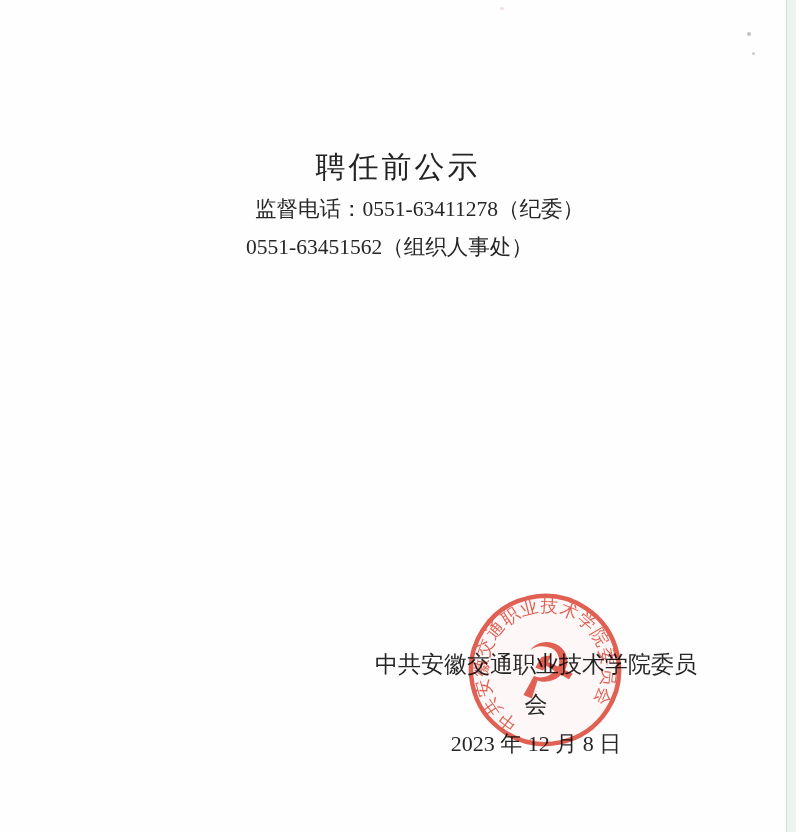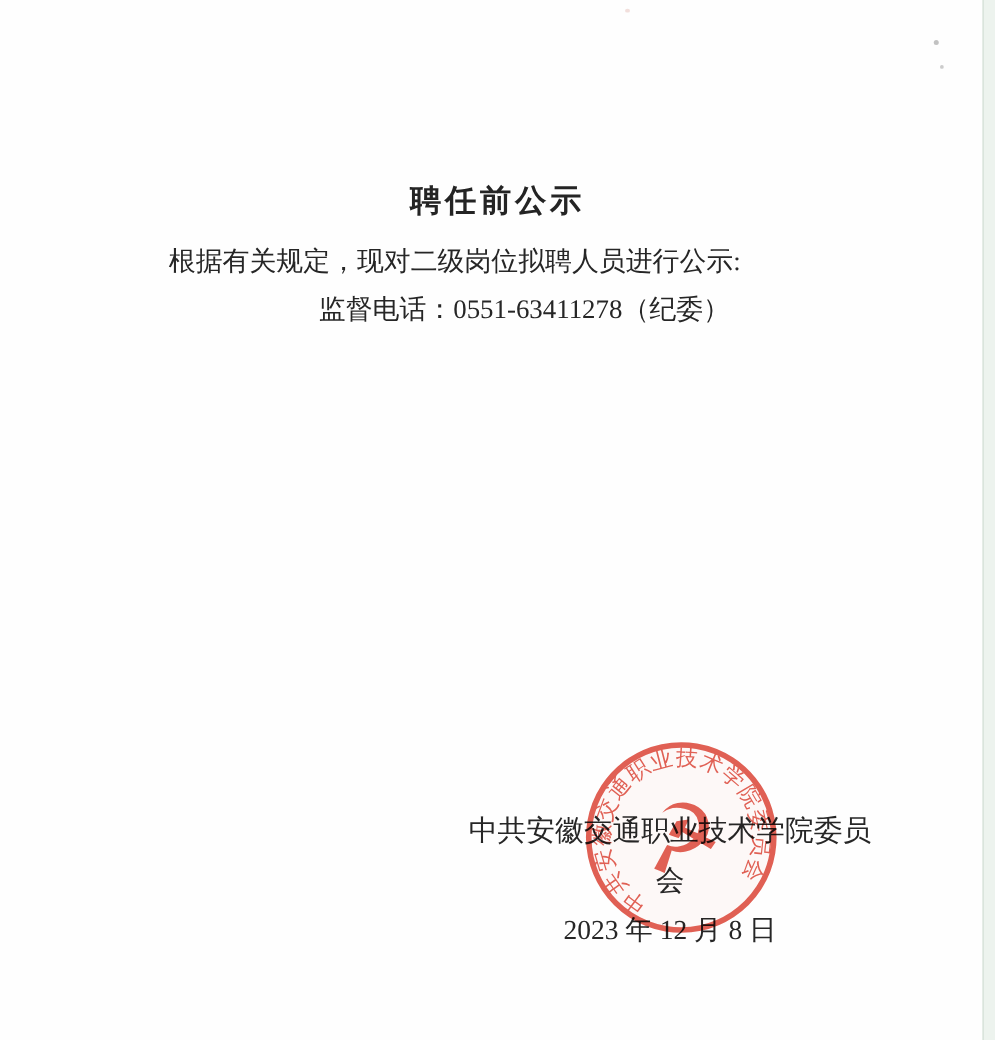--- a/index.html
+++ b/index.html
@@ -22,21 +22,21 @@
     border-left:1px solid #d3dfd6;
   }
   .speck{position:absolute;border-radius:50%;}
   .speck-1{left:747px;top:32px;width:4px;height:4px;background:#8f8f8f;opacity:.55;}
   .speck-2{left:752px;top:52px;width:3px;height:3px;background:#9a9a9a;opacity:.5;}
   .speck-3{left:500px;top:7px;width:4px;height:3px;background:#e9c9c4;opacity:.6;}
 
   .title{
     position:absolute;top:127px;left:0;right:0;
     text-align:center;
-    font-size:25px;font-weight:700;letter-spacing:3px;
+    font-size:30px;font-weight:400;letter-spacing:3px;
     color:#242424;
   }
   .body-text{
     position:absolute;top:190px;left:92px;width:612px;
     font-size:21.5px;line-height:38px;
     text-align:justify;
     color:#262626;
   }
   .body-text p{margin:0;text-indent:2em;}
   .body-text p.phone2{text-indent:0;margin-left:154px;text-align:left;}
@@ -65,22 +65,22 @@
 <div class="page">
 
   <div class="edge-strip"></div>
   <div class="speck speck-1"></div>
   <div class="speck speck-2"></div>
   <div class="speck speck-3"></div>
 
   <h1 class="title">聘任前公示</h1>
 
   <div class="body-text">
-    <p>根据有关规定，现对二级岗位拟聘人员进行公示:</p>
     <p class="phone1">监督电话：0551-63411278（纪委）</p>
+    <p class="phone2">0551-63451562（组织人事处）</p>
   </div>
 
   <div class="signature-block">
     <div class="signature-line">中共安徽交通职业技术学院委员会</div>
     <div class="date-line">2023 年 12 月 8 日</div>
   </div>
 
   <svg class="seal" viewBox="-84 -84 168 168" aria-hidden="true">
     <circle cx="0" cy="0" r="74" fill="rgba(235,115,100,0.05)" stroke="#dd4a3c" stroke-width="4.5"></circle>
     <defs>

